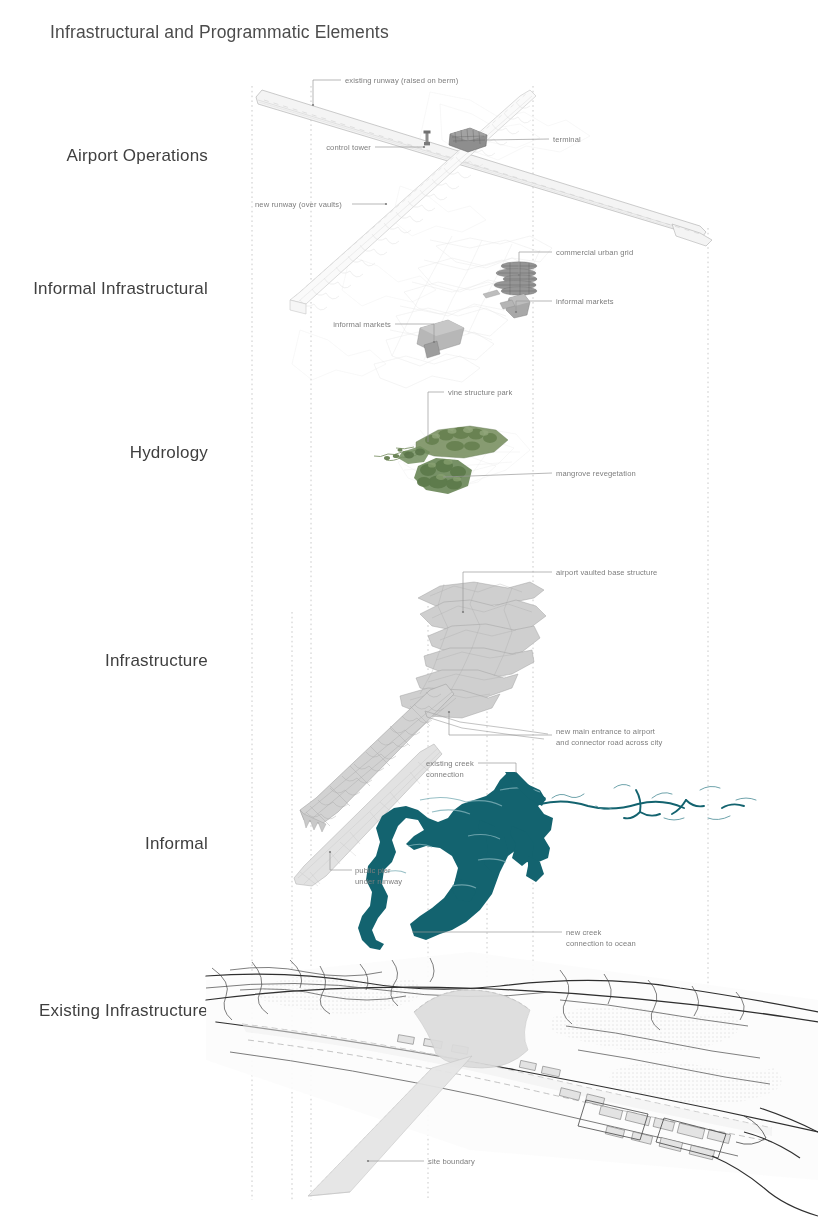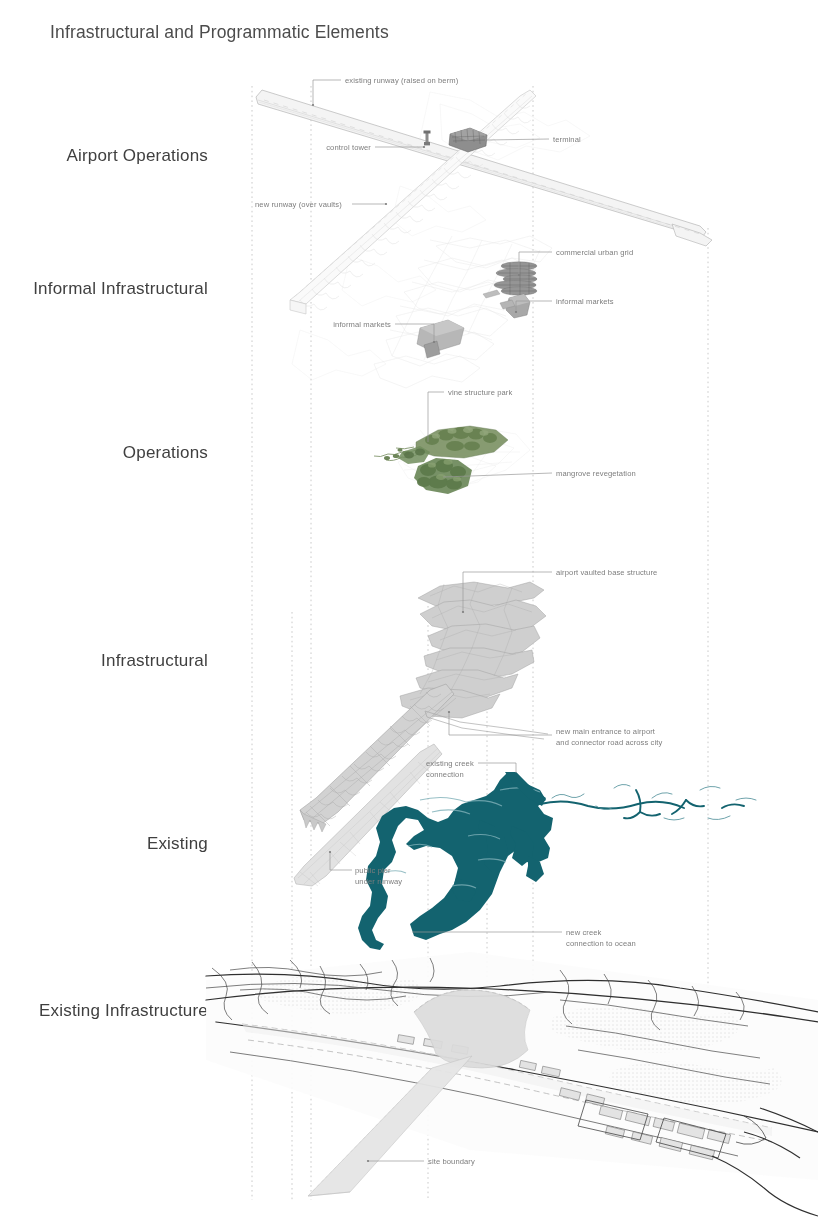--- a/index.html
+++ b/index.html
@@ -51,23 +51,23 @@
 </style>
 </head>
 <body>
 
 <div id="sheet">
 
   <div id="page-title">Infrastructural and Programmatic Elements</div>
 
   <div class="layer-label" style="top: 156px;">Airport Operations</div>
   <div class="layer-label" style="top: 289px;">Informal Infrastructural</div>
-  <div class="layer-label" style="top: 453px;">Operations</div>
-  <div class="layer-label" style="top: 661px;">Infrastructural</div>
-  <div class="layer-label" style="top: 844px;">Existing</div>
+  <div class="layer-label" style="top: 453px;">Hydrology</div>
+  <div class="layer-label" style="top: 661px;">Infrastructure</div>
+  <div class="layer-label" style="top: 844px;">Informal</div>
   <div class="layer-label" style="top: 1011px;">Existing Infrastructure</div>
 
   <svg id="svg-stage" viewBox="0 0 818 1227" width="818" height="1227" xmlns="http://www.w3.org/2000/svg">
     <defs>
       <linearGradient id="gFade" x1="0" y1="0" x2="0" y2="1">
         <stop offset="0%" stop-color="#cfcfcf" stop-opacity="0.85"></stop>
         <stop offset="100%" stop-color="#e8e8e8" stop-opacity="0.35"></stop>
       </linearGradient>
       <pattern id="hatchDot" width="4" height="4" patternUnits="userSpaceOnUse">
         <circle cx="1" cy="1" r="0.45" fill="#7d7d7d" opacity="0.65"></circle>

